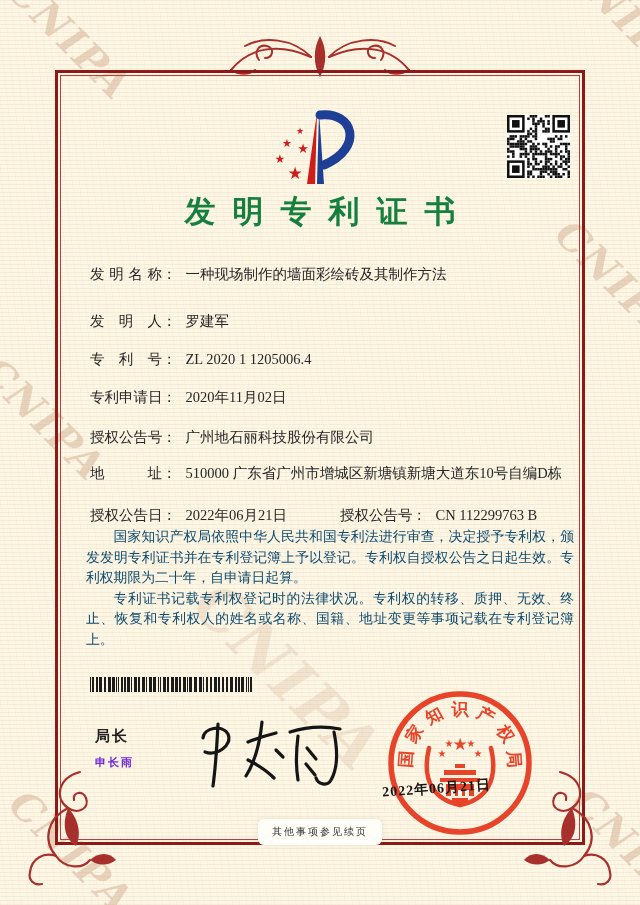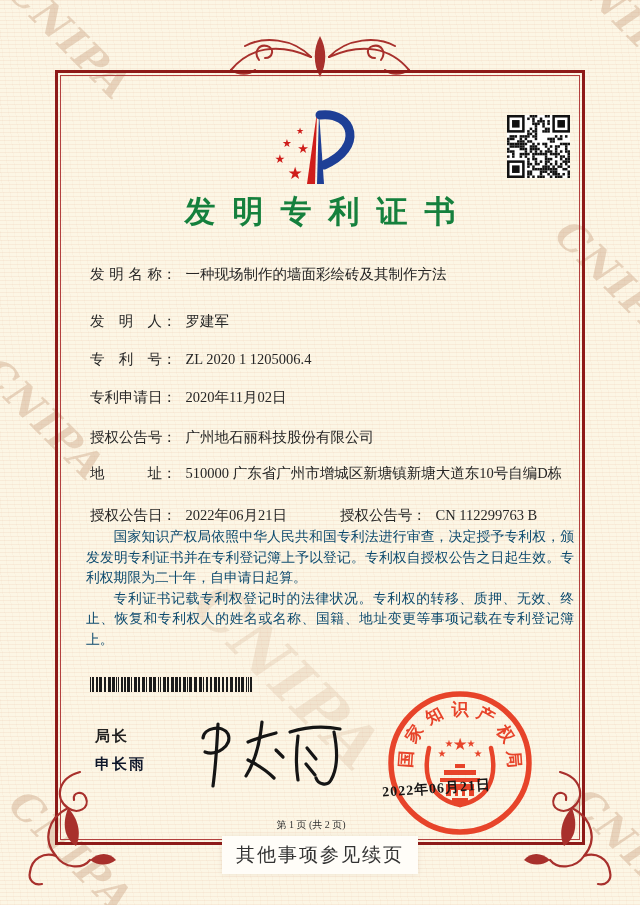--- a/index.html
+++ b/index.html
@@ -21,26 +21,26 @@
   .doc-title{left:0;right:0;top:191px;text-align:center;font-size:31px;font-weight:bold;
              letter-spacing:17px;text-indent:17px;color:#15803d;}
   .row{left:90px;display:flex;font-size:14.5px;color:#262626;line-height:21px;}
   .flabel{display:inline-block;width:72px;text-align:justify;text-align-last:justify;white-space:nowrap;}
   .fvalue{margin-left:9px;max-width:386px;}
   .r0{top:264px}.r1{top:311px}.r2{top:349px}.r3{top:387px}.r4{top:427px}.r5{top:463px}
   .r6{top:505px}.r6b{left:340px;top:505px}
   .paras{left:86px;top:527px;width:488px;font-size:13.8px;line-height:20.6px;color:#0c4a6e;text-align:justify;}
   .paras p{margin:0;text-indent:2em;}
   .sig-role{left:95px;top:727px;font-size:15px;font-weight:600;color:#222;letter-spacing:2px;}
-  .sig-name{left:95px;top:755px;font-size:15px;font-weight:600;color:#0f172a;letter-spacing:2px;}
+  .sig-name{left:95px;top:755px;font-size:11px;font-weight:600;color:#6d28d9;letter-spacing:2px;}
   .seal-date{left:382px;top:778px;width:160px;font-size:14px;font-weight:bold;color:#161616;
              letter-spacing:1px;transform:rotate(-4deg);z-index:5;}
   .footer-page{left:0;right:18px;top:818px;text-align:center;font-size:10px;color:#333;}
-  .note{left:50%;top:836px;transform:translateX(-50%);background:#fffdf8;padding:6px 14px;
-        font-size:19px;letter-spacing:2px;color:#333;box-shadow:0 0 5px rgba(120,80,50,.12);z-index:4;}
+  .note{left:50%;top:819px;transform:translateX(-50%);background:#fffdf8;padding:6px 14px;
+        font-size:10px;letter-spacing:2px;color:#333;box-shadow:0 0 5px rgba(120,80,50,.12);z-index:4;border-radius:6px;}
   svg{display:block;}
 </style>
 </head>
 <body>
 
 <div class="page">
   <div class="tex"></div>
 
   <div class="wm" style="left:-8px;top:14px;">CNIPA</div>
   <div class="wm" style="left:548px;top:-8px;">CNIPA</div>

